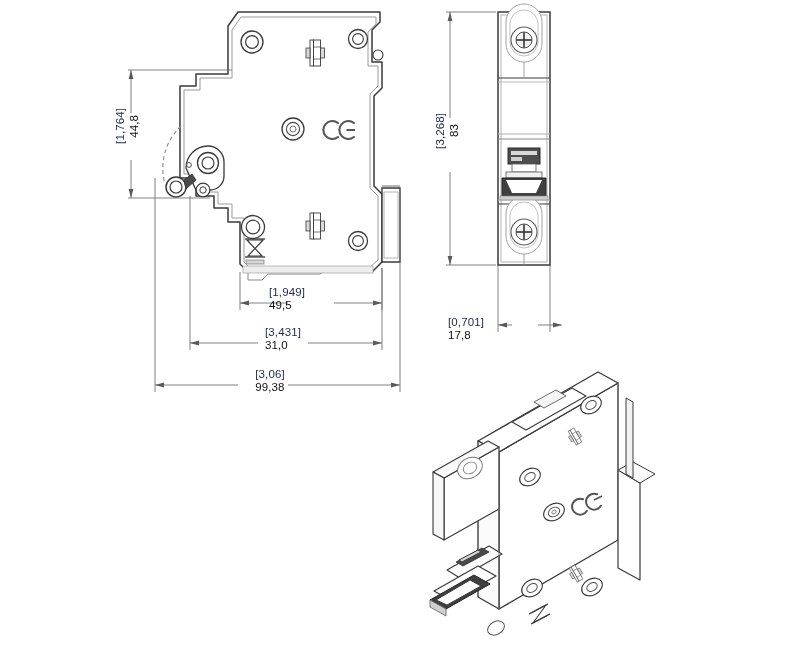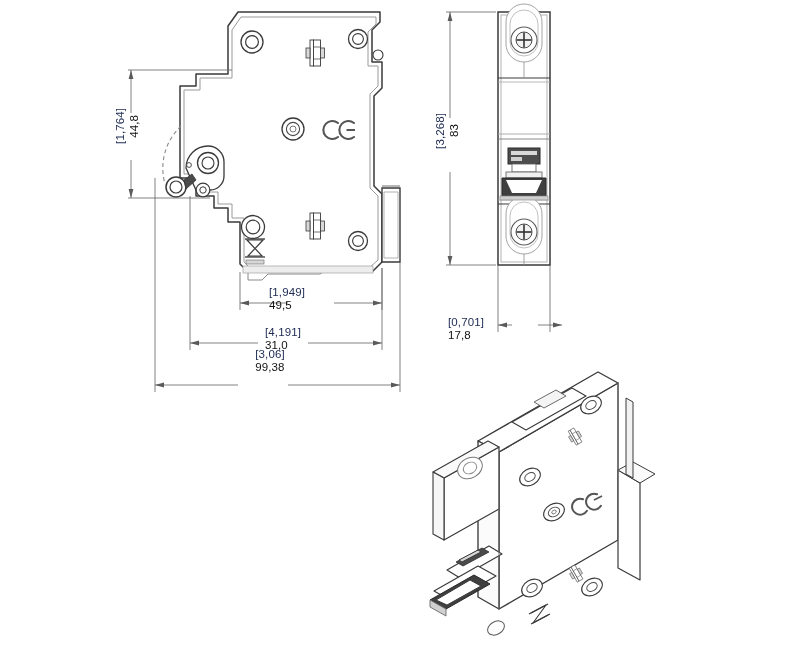--- a/index.html
+++ b/index.html
@@ -344,25 +344,25 @@
     <span class="inch">[1,764]</span>
     <span class="mm">44,8</span>
   </div>
 
   <div class="dim-text" style="left:287px; top:286px; transform:translateX(-50%);">
     <span class="inch">[1,949]</span>
     <span class="mm">49,5</span>
   </div>
 
   <div class="dim-text" style="left:283px; top:326px; transform:translateX(-50%);">
-    <span class="inch">[4,191]</span>
+    <span class="inch">[3,431]</span>
     <span class="mm">31,0</span>
   </div>
 
-  <div class="dim-text" style="left:270px; top:348px; transform:translateX(-50%);">
+  <div class="dim-text" style="left:270px; top:368px; transform:translateX(-50%);">
     <span class="inch">[3,06]</span>
     <span class="mm">99,38</span>
   </div>
 
   <div class="dim-text vstack" style="left:434px; top:113px;">
     <span class="inch">[3,268]</span>
     <span class="mm">83</span>
   </div>
 
   <div class="dim-text" style="left:466px; top:309px; transform:translateX(-50%);margin-top:7px;">

